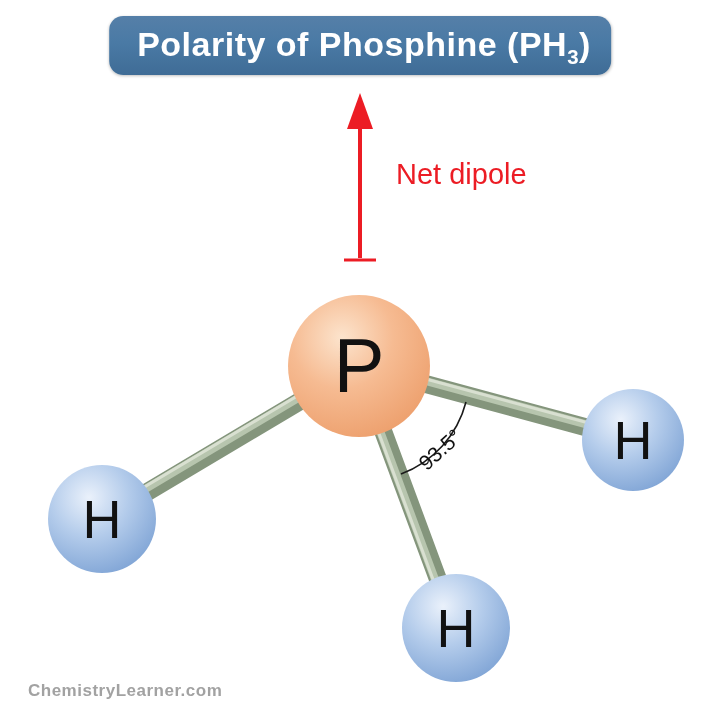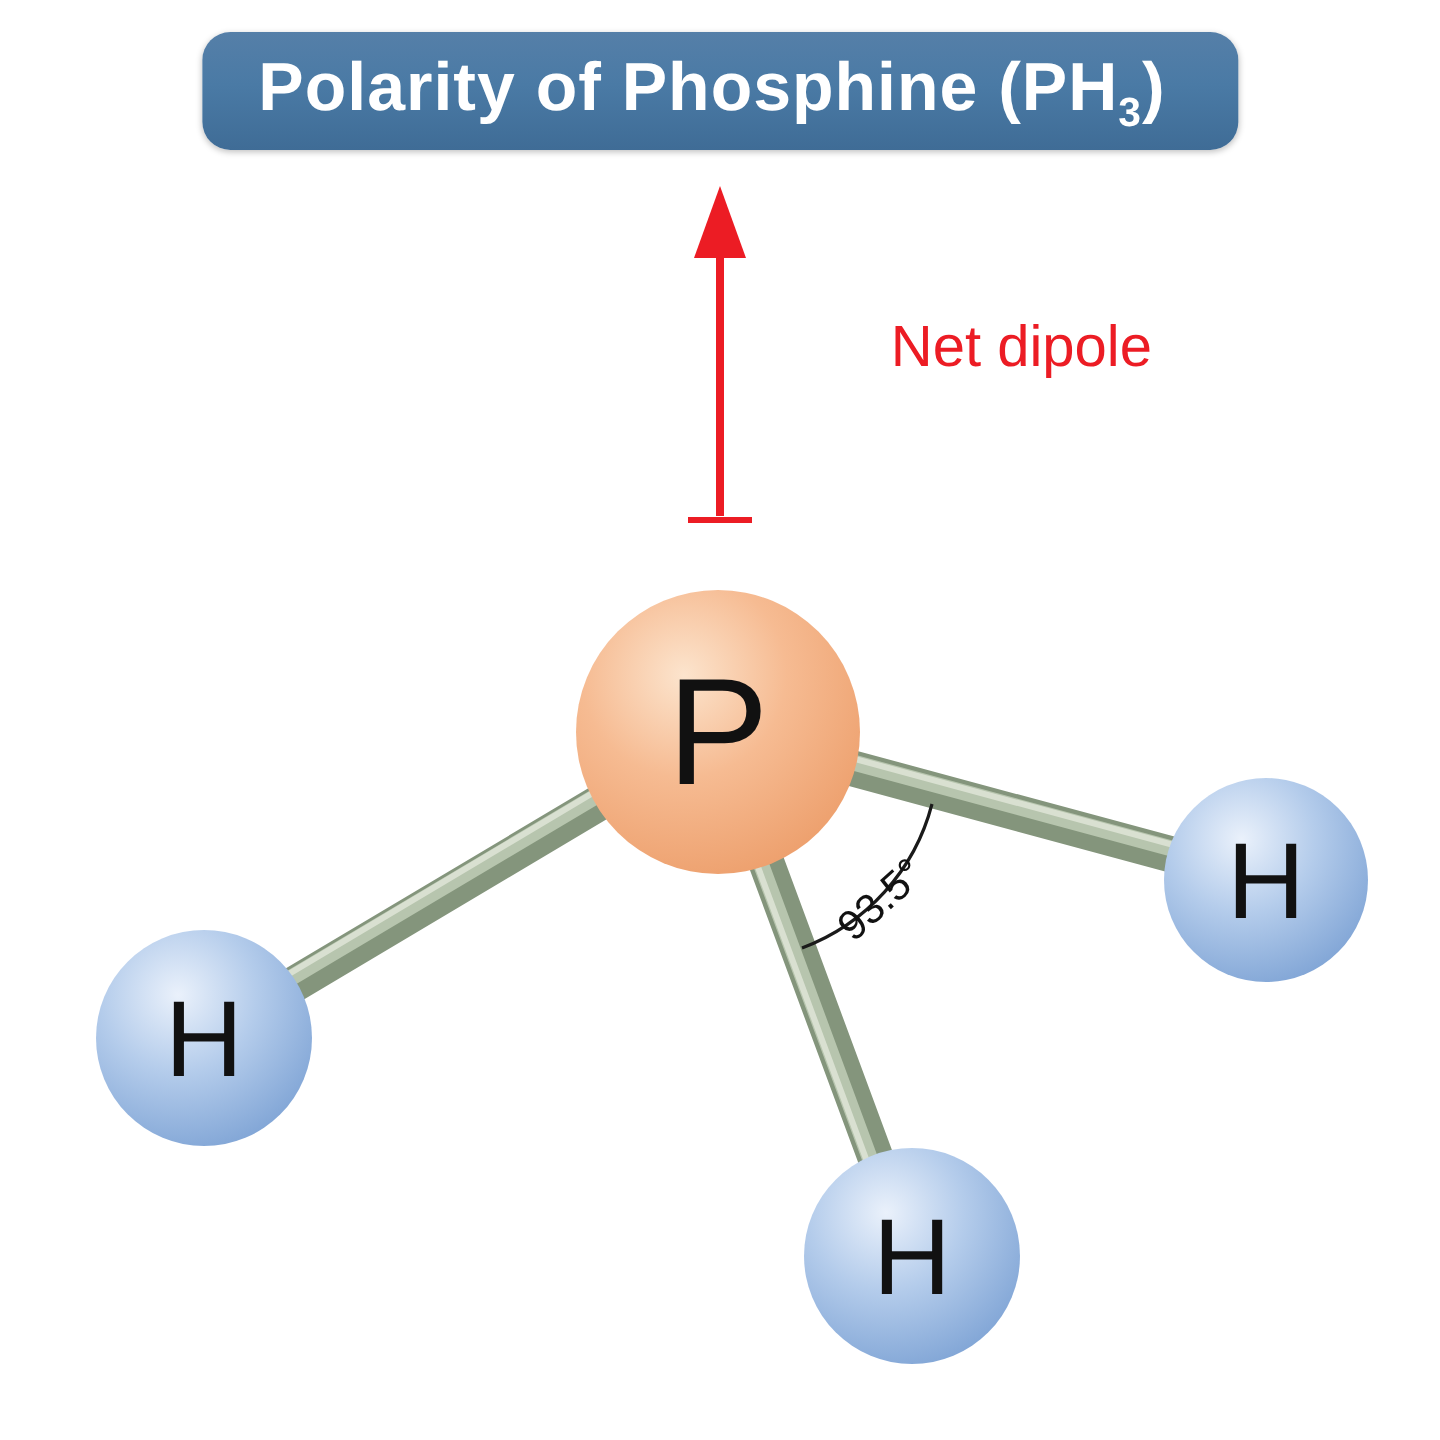--- a/index.html
+++ b/index.html
@@ -10,28 +10,28 @@
   html,body{margin:0;padding:0;background:#ffffff;}
   #canvas{
     position:relative;width:720px;height:720px;background:#ffffff;overflow:hidden;
     font-family:"Liberation Sans", sans-serif;
   }
   #mol-svg{position:absolute;left:0;top:0;}
   .title-banner{
     position:absolute;top:16px;left:50%;transform:translateX(-50%);
     background:linear-gradient(180deg,#557fa8 0%,var(--banner-bg) 45%,#3f6c96 100%);
     color:#ffffff;font-weight:bold;font-size:34px;white-space:nowrap;
-    padding:9px 36px 11px 28px;border-radius:14px;
+    padding:9px 20px 11px 28px;border-radius:14px;
     box-shadow:0 1px 3px rgba(0,0,0,0.25);
     letter-spacing:0.5px;
   }
   .title-banner sub{font-size:0.60em;line-height:0;}
   .dipole-text{
     position:absolute;left:396px;top:156px;width:180px;
-    color:var(--accent-red);font-size:29px;line-height:1.28;text-align:right;
+    color:var(--accent-red);font-size:29px;line-height:1.28;text-align:left;
     font-weight:500;
   }
   .watermark{
     position:absolute;left:28px;top:681px;
     color:var(--watermark-gray);font-size:17px;font-weight:bold;letter-spacing:0.5px;
   }
 </style>
 </head>
 <body>
 
@@ -90,14 +90,15 @@
   </svg>
 
   <div class="title-banner">
     <span>Polarity of Phosphine (PH</span><sub>3</sub><span>)</span>
   </div>
 
   <div class="dipole-text">
     <div>Net dipole</div>
   </div>
 
+  <div class="watermark">ChemistryLearner.com</div>
 
 </div>
 
 </body></html>

